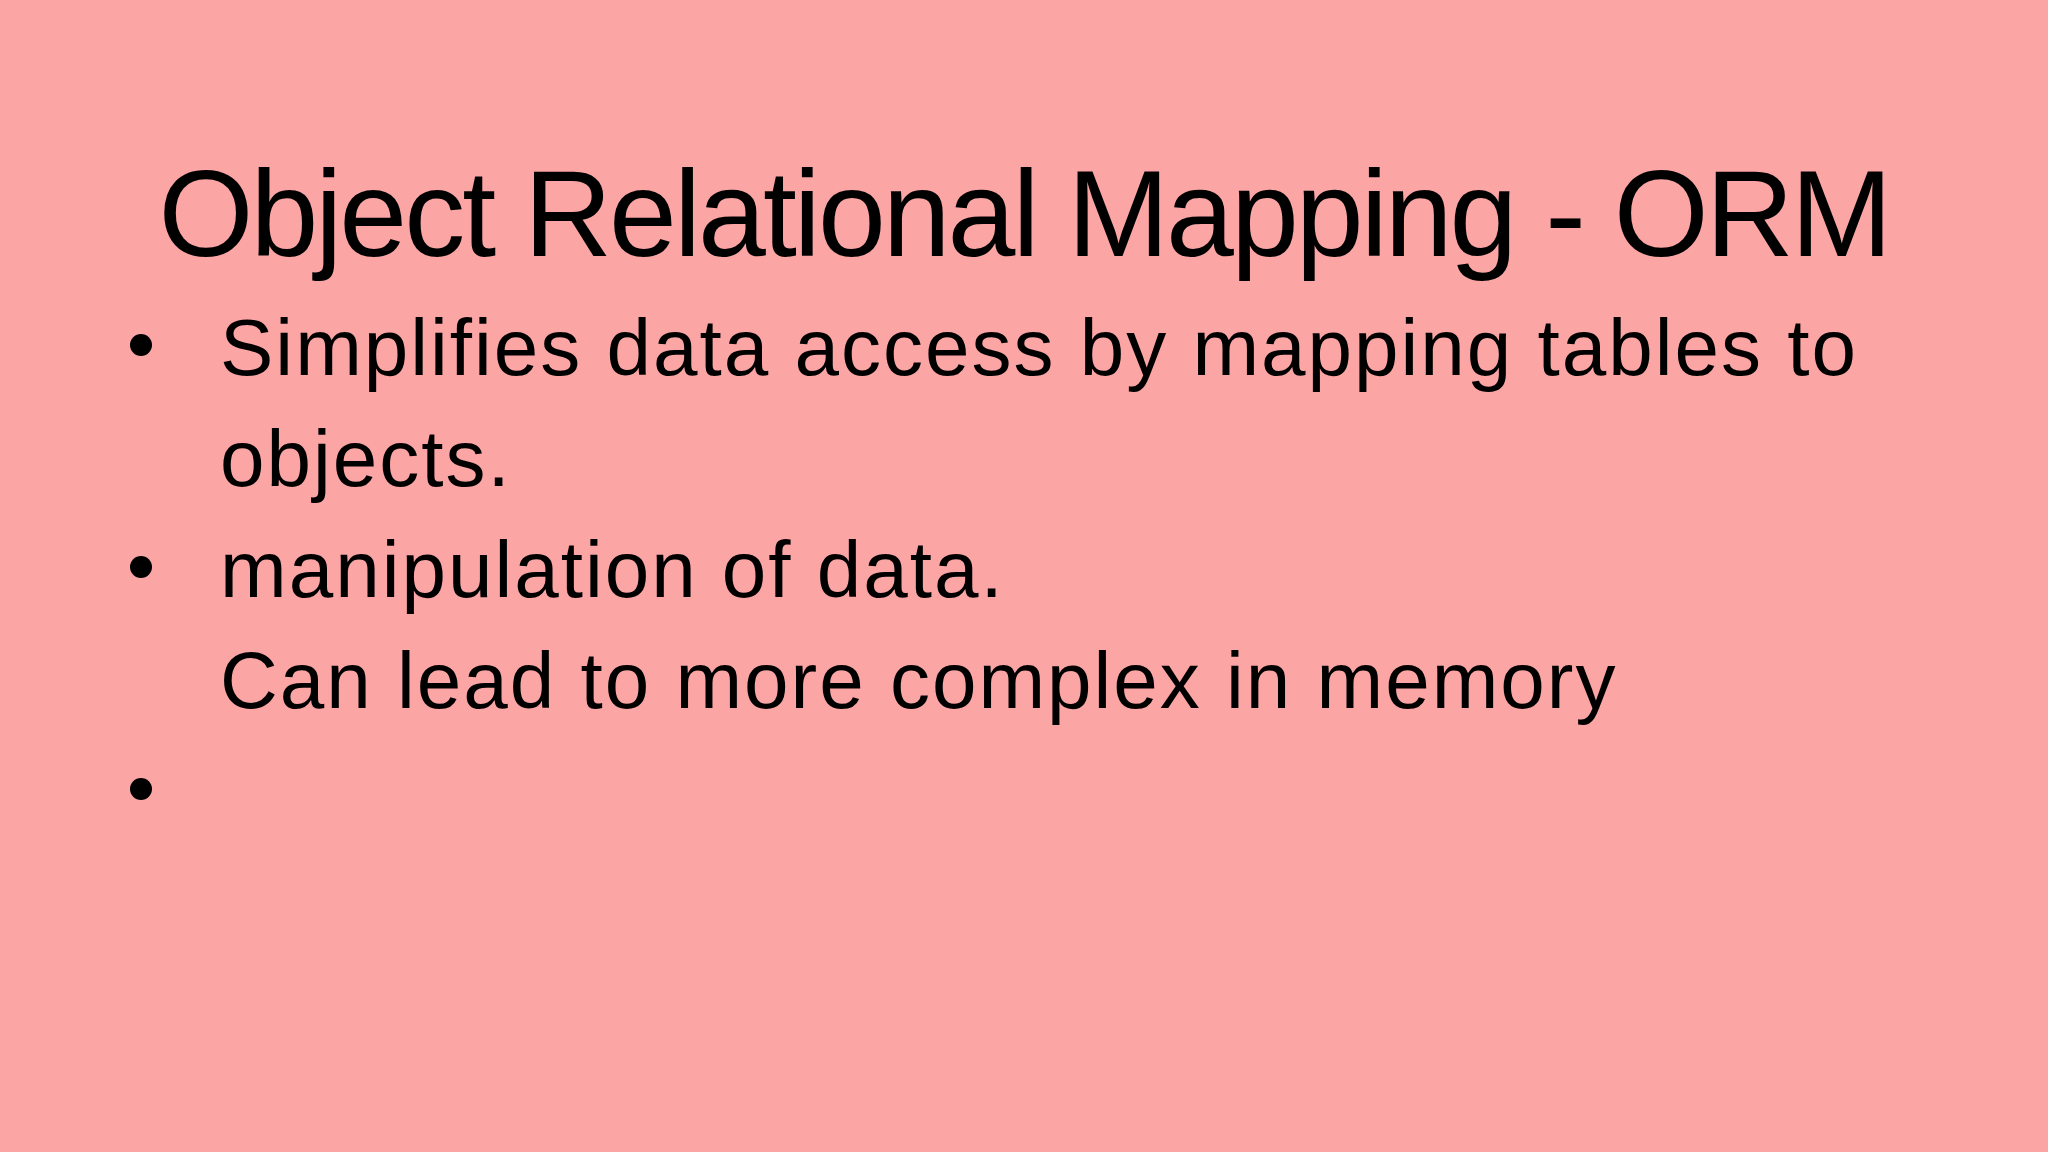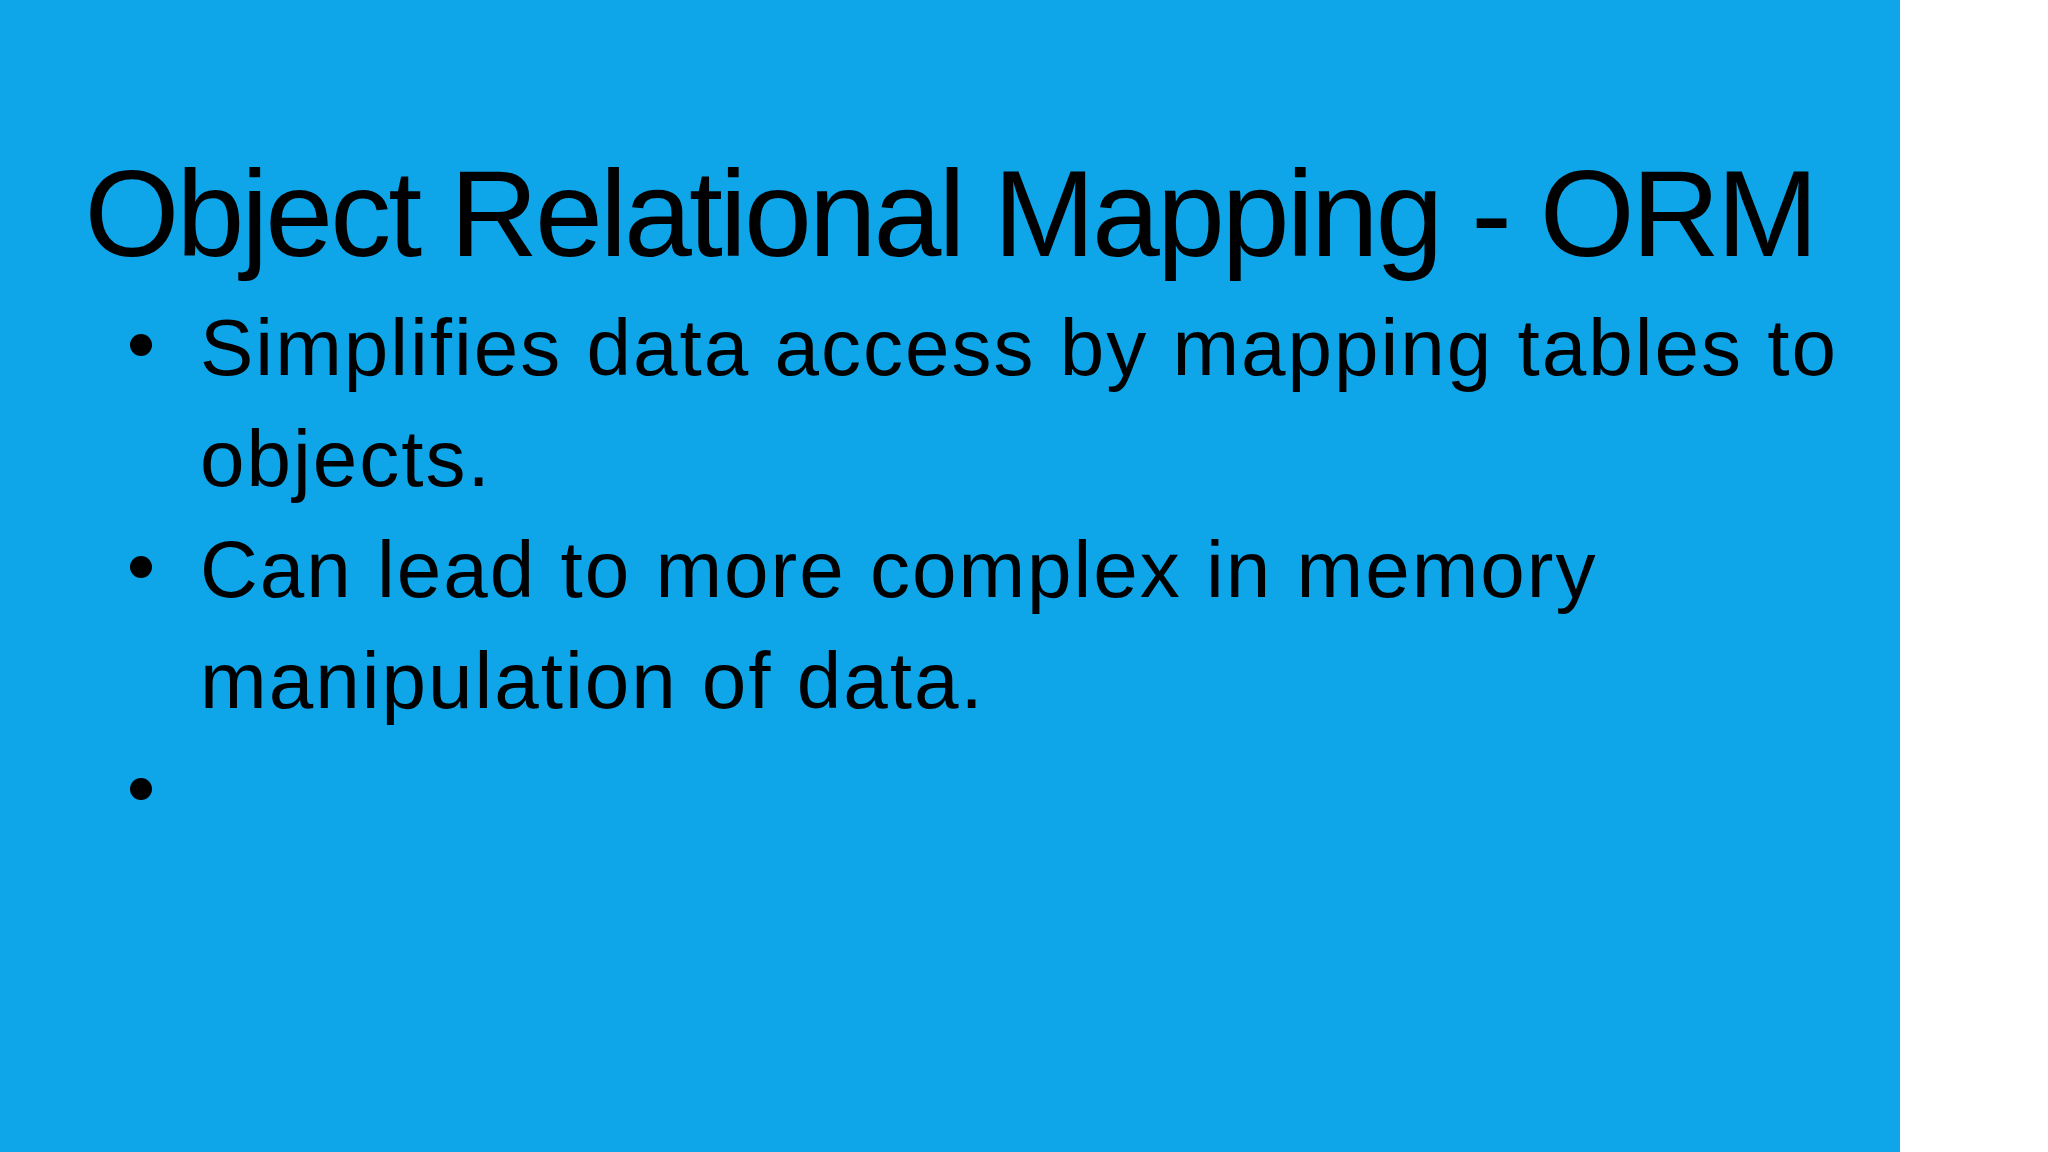--- a/index.html
+++ b/index.html
@@ -2,23 +2,23 @@
 <html><head>
 <meta charset="utf-8">
 <style>
   html, body {
     margin: 0;
     padding: 0;
     background: #ffffff;
   }
   .slide {
     position: relative;
-    width: 1900px;
+    width: 2048px;
     height: 1152px;
-    background: #0ea5e9;
+    background: #fca5a5;
     overflow: hidden;
     color: #000000;
     font-family: "Liberation Sans", "DejaVu Sans", sans-serif;
   }
   .slide-title {
     position: absolute;
     top: 59px;
     left: 0;
     width: 100%;
     text-align: center;
@@ -48,21 +48,21 @@
   }
   .bullet-marker {
     flex: 0 0 22px;
     width: 22px;
     height: 22px;
     margin-top: 42px;
     border-radius: 50%;
     background: #000000;
   }
   .bullet-text {
-    margin-left: 48px;
+    margin-left: 68px;
   }
   .bullet-line {
     display: block;
     white-space: nowrap;
   }
 </style>
 </head>
 <body>
 
 <div class="slide">
@@ -75,22 +75,22 @@
       <span class="bullet-marker"></span>
       <div class="bullet-text">
         <span class="bullet-line">Simplifies data access by mapping tables to</span>
         <span class="bullet-line">objects.</span>
       </div>
     </li>
 
     <li class="bullet-item">
       <span class="bullet-marker"></span>
       <div class="bullet-text">
+        <span class="bullet-line">manipulation of data.</span>
         <span class="bullet-line">Can lead to more complex in memory</span>
-        <span class="bullet-line">manipulation of data.</span>
       </div>
     </li>
 
     <li class="bullet-item">
       <span class="bullet-marker"></span>
       <div class="bullet-text">
       </div>
     </li>
 
   </ul>

